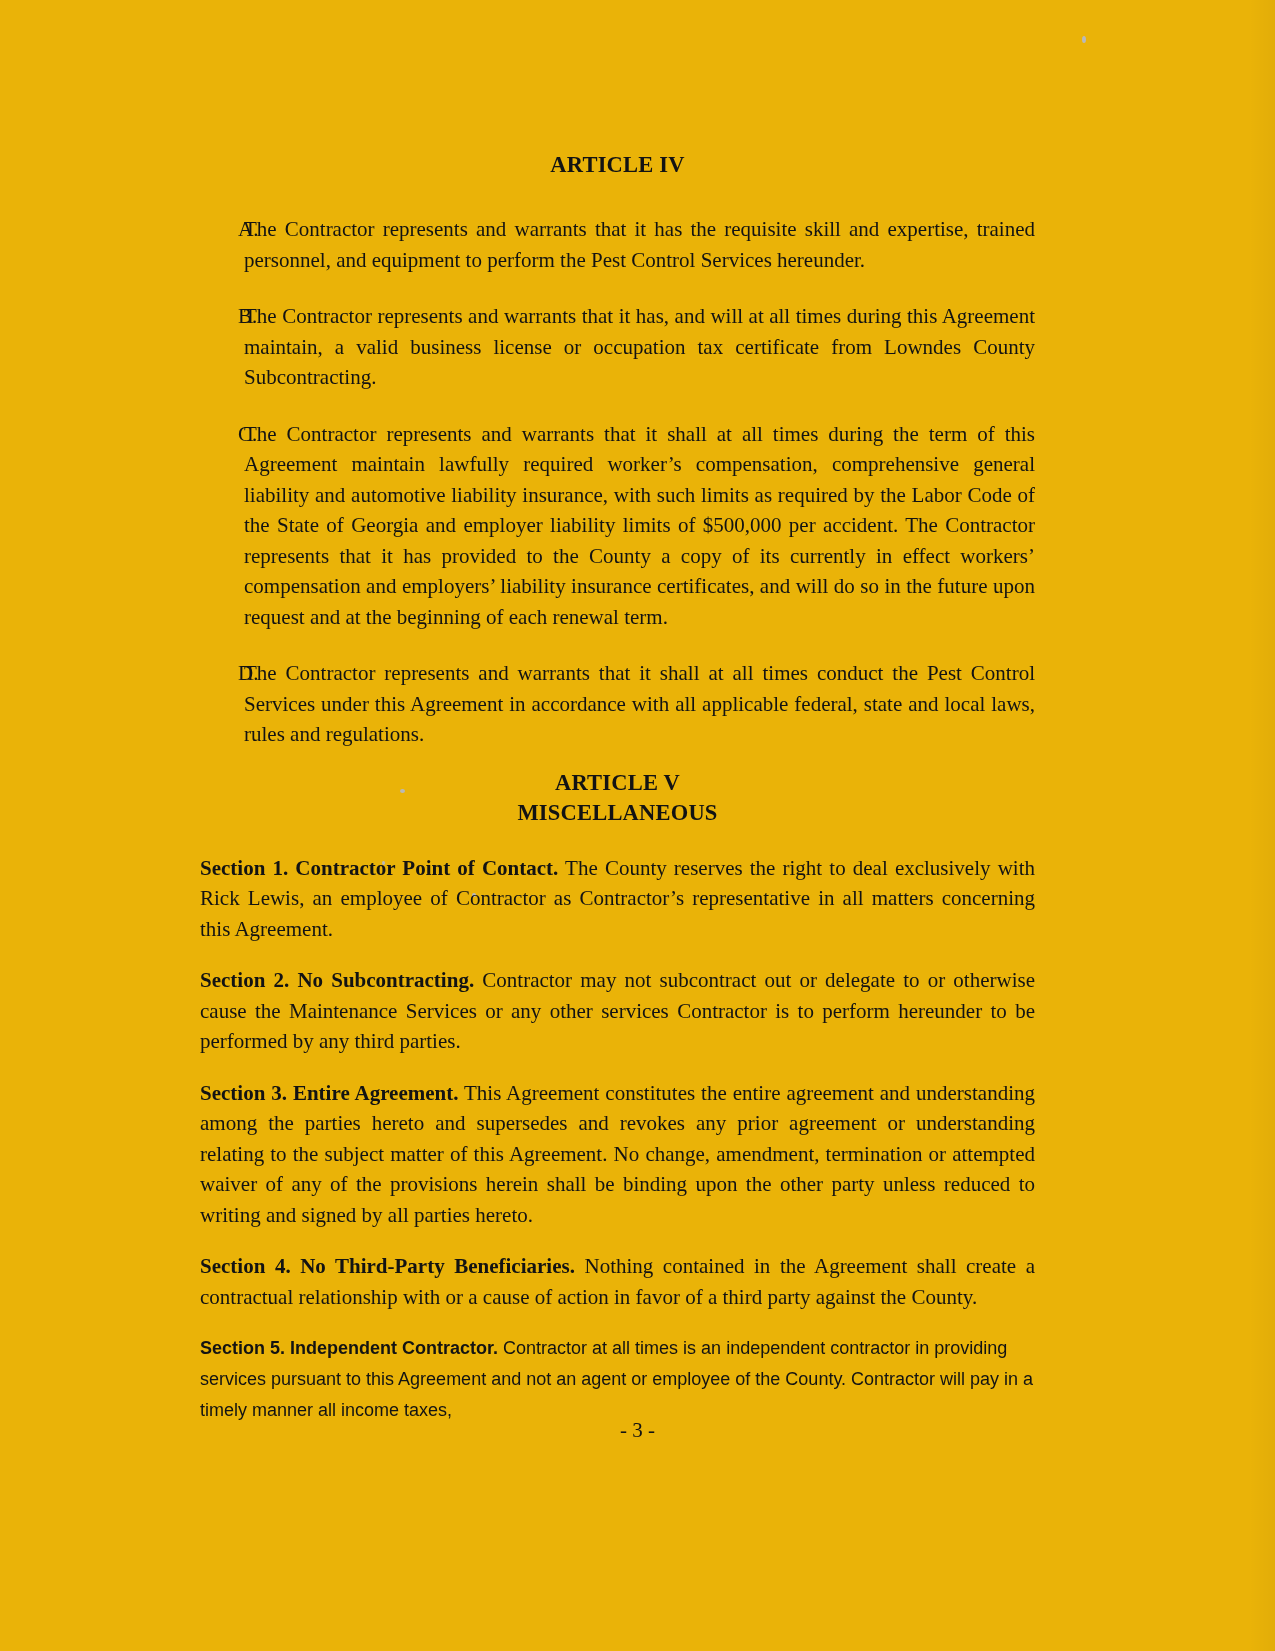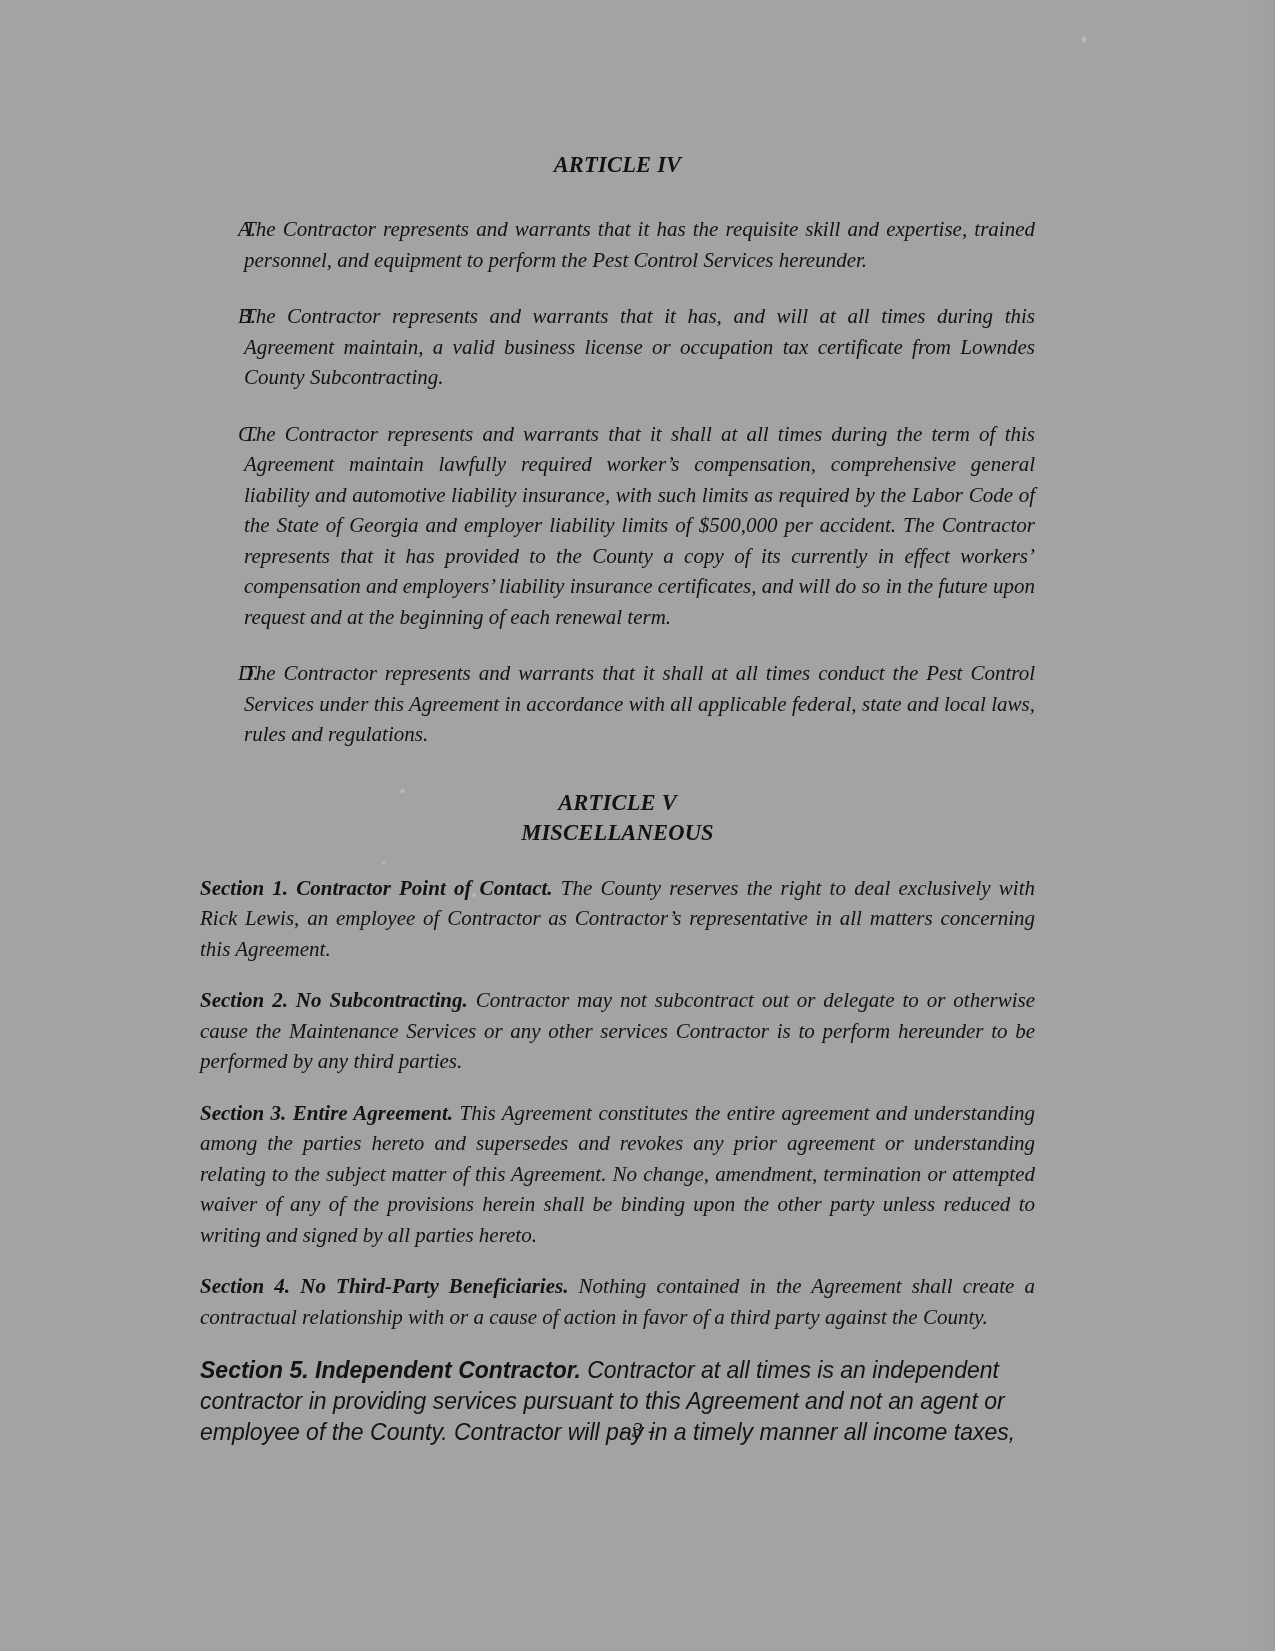--- a/index.html
+++ b/index.html
@@ -5,24 +5,23 @@
   html, body {
     margin: 0;
     padding: 0;
     background: #ffffff;
   }
 
   .page {
     position: relative;
     width: 1275px;
     height: 1651px;
-    background: #a3a3a3;
+    background: #eab308;
     overflow: hidden;
     box-sizing: border-box;
-    font-style: italic;
   }
 
   
   .scan-edge-right {
     position: absolute;
     top: 0;
     right: 0;
     width: 26px;
     height: 100%;
     background: linear-gradient(to right, rgba(0,0,0,0) 0%, rgba(0,0,0,0.035) 100%);
@@ -54,21 +53,21 @@
 
   .article-heading .line2 {
     display: block;
   }
 
   .article-block {
     margin-top: 34px;
   }
 
   .article-block.second {
-    margin-top: 38px;
+    margin-top: 18px;
   }
 
   
   .lettered {
     display: flex;
     margin-top: 26px;
     font-family: "Liberation Serif", "DejaVu Serif", serif;
     font-size: 21px;
     line-height: 30.5px;
     color: #131313;
@@ -98,21 +97,21 @@
     text-align: justify;
     text-justify: inter-word;
   }
 
   .section-para .lead {
     font-weight: bold;
   }
 
   .section-para.sans {
     font-family: "Liberation Sans", "DejaVu Sans", sans-serif;
-    font-size: 23px;
+    font-size: 18px;
     line-height: 31px;
     text-align: left;
   }
 
   .section-para.sans .lead {
     font-weight: bold;
   }
 
   .spacer-gap {
     height: 4px;

